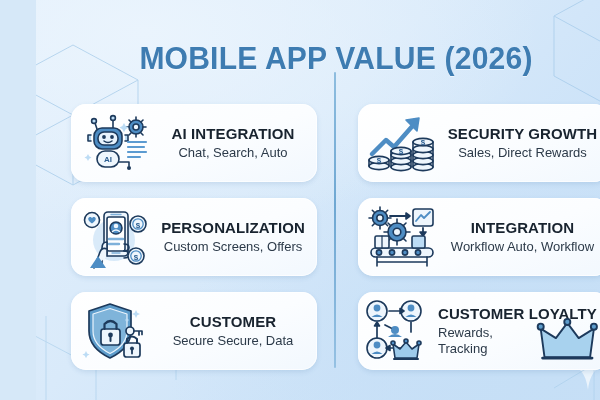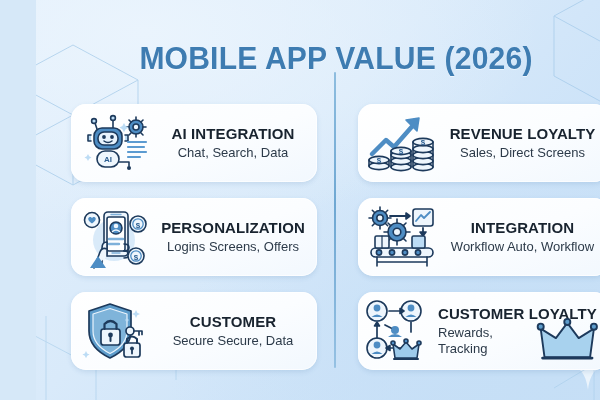--- a/index.html
+++ b/index.html
@@ -156,21 +156,21 @@
             <path d="M39 52 L49 52 L49 56" stroke="#1d3a5c"></path>
             <circle cx="49" cy="58" r="2" fill="#1d3a5c" stroke="none"></circle>
 
             <path d="M44 13 l1.6 3 3 1.6 -3 1.6 -1.6 3 -1.6 -3 -3 -1.6 3 -1.6 Z" fill="#bcdcf5" stroke="none"></path>
             <path d="M8 44 l1.2 2.3 2.3 1.2 -2.3 1.2 -1.2 2.3 -1.2 -2.3 -2.3 -1.2 2.3 -1.2 Z" fill="#bcdcf5" stroke="none"></path>
           </g>
         </svg>
       </div>
       <div class="card-text">
         <div class="card-title">AI INTEGRATION</div>
-        <div class="card-sub">Chat, Search, Data</div>
+        <div class="card-sub">Chat, Search, Auto</div>
       </div>
     </div>
 
     <div class="card">
       <div class="card-icon">
         <svg width="72" height="66" viewBox="0 0 72 66">
           <circle cx="34" cy="36" r="21" fill="#cfe5f8" opacity=".8"></circle>
           <g stroke="#1d3a5c" stroke-width="1.6" fill="none" stroke-linecap="round" stroke-linejoin="round">
 
             <rect x="24" y="8" width="24" height="44" rx="4" fill="#eef6fd"></rect>
@@ -195,21 +195,21 @@
             <circle cx="58" cy="20" r="5.2" fill="none" stroke="#4e8dc4" stroke-width="1.3"></circle>
             <text x="58" y="23.5" font-size="8" font-weight="bold" fill="#2c5f92" text-anchor="middle" font-family="Liberation Sans, sans-serif" stroke="none">$</text>
             <circle cx="56" cy="52" r="8" fill="#eef6fd"></circle>
             <circle cx="56" cy="52" r="5.2" fill="none" stroke="#4e8dc4" stroke-width="1.3"></circle>
             <text x="56" y="55.5" font-size="8" font-weight="bold" fill="#2c5f92" text-anchor="middle" font-family="Liberation Sans, sans-serif" stroke="none">$</text>
           </g>
         </svg>
       </div>
       <div class="card-text">
         <div class="card-title">PERSONALIZATION</div>
-        <div class="card-sub">Logins Screens, Offers</div>
+        <div class="card-sub">Custom Screens, Offers</div>
       </div>
     </div>
 
     <div class="card">
       <div class="card-icon">
         <svg width="72" height="66" viewBox="0 0 72 66">
           <g stroke="#1d3a5c" stroke-width="1.7" fill="none" stroke-linecap="round" stroke-linejoin="round">
 
             <path d="M30 6 L51 13 L51 33 Q51 50 30 60 Q9 50 9 33 L9 13 Z" fill="#5d9ccb"></path>
             <path d="M30 10.5 L47 16 L47 33 Q47 47 30 55.5 Q13 47 13 33 L13 16 Z" fill="#7fb4da" stroke="#eaf4fd" stroke-width="1.2"></path>
@@ -273,22 +273,22 @@
               <ellipse cx="57" cy="51" rx="10" ry="3.6" fill="#eef6fd"></ellipse>
               <ellipse cx="57" cy="45" rx="10" ry="3.6" fill="#eef6fd"></ellipse>
               <ellipse cx="57" cy="39" rx="10" ry="3.6" fill="#eef6fd"></ellipse>
               <ellipse cx="57" cy="32" rx="10" ry="3.6" fill="#eef6fd"></ellipse>
               <text x="57" y="35" font-size="8" font-weight="bold" fill="#2c5f92" text-anchor="middle" font-family="Liberation Sans, sans-serif" stroke="none">$</text>
             </g>
           </g>
         </svg>
       </div>
       <div class="card-text">
-        <div class="card-title">REVENUE LOYALTY</div>
-        <div class="card-sub">Sales, Direct Screens</div>
+        <div class="card-title">SECURITY GROWTH</div>
+        <div class="card-sub">Sales, Direct Rewards</div>
       </div>
     </div>
 
     <div class="card">
       <div class="card-icon">
         <svg width="74" height="66" viewBox="0 0 74 66">
           <g stroke="#1d3a5c" stroke-width="1.6" fill="none" stroke-linecap="round" stroke-linejoin="round">
 
             <circle cx="14" cy="14" r="7.5" fill="#4e8dc4"></circle>
             <circle cx="14" cy="14" r="3.2" fill="#eef6fd"></circle>

